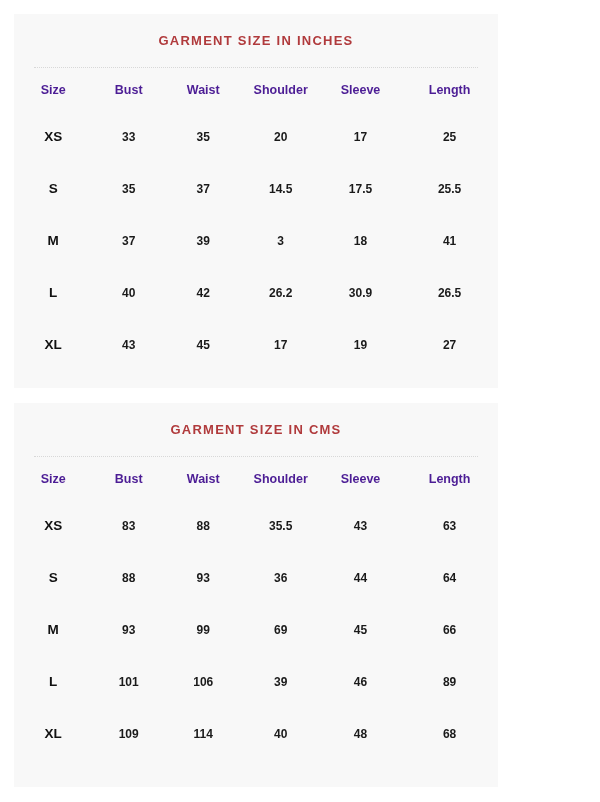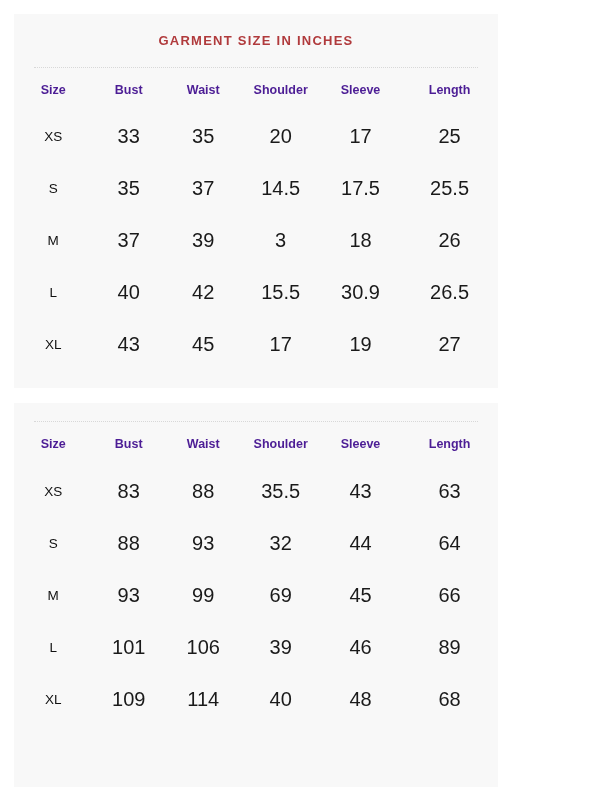--- a/index.html
+++ b/index.html
@@ -76,29 +76,29 @@
 
   table.size-table thead th {
     font-size: 12.5px;
     font-weight: 700;
     height: 42px;
     vertical-align: middle;
     color: #4c1d95;
   }
 
   table.size-table tbody td {
-    font-size: 20px;
-    font-weight: 400;
+    font-size: 12px;
+    font-weight: 700;
     height: 52px;
     vertical-align: middle;
     color: #1a1a1a;
   }
 
   table.size-table tbody td.size-cell {
-    font-weight: 400;
+    font-weight: 700;
     font-size: 13.5px;
     color: #111111;
   }
 
   
   col.c-size     { width: 16.2%; }
   col.c-bust     { width: 15.0%; }
   col.c-waist    { width: 15.8%; }
   col.c-shoulder { width: 16.2%; }
   col.c-sleeve   { width: 16.8%; }
@@ -147,43 +147,44 @@
           <td>14.5</td>
           <td>17.5</td>
           <td>25.5</td>
         </tr>
         <tr>
           <td class="size-cell">M</td>
           <td>37</td>
           <td>39</td>
           <td>3</td>
           <td>18</td>
-          <td>26</td>
+          <td>41</td>
         </tr>
         <tr>
           <td class="size-cell">L</td>
           <td>40</td>
           <td>42</td>
-          <td>15.5</td>
+          <td>26.2</td>
           <td>30.9</td>
           <td>26.5</td>
         </tr>
         <tr>
           <td class="size-cell">XL</td>
           <td>43</td>
           <td>45</td>
           <td>17</td>
           <td>19</td>
           <td>27</td>
         </tr>
       </tbody>
     </table>
   </section>
 
   <section class="size-card card-cms">
+    <h2 class="card-title">GARMENT SIZE IN CMS</h2>
     <div class="divider"></div>
     <table class="size-table">
       <colgroup>
         <col class="c-size">
           <col class="c-bust">
           <col class="c-waist">
         <col class="c-shoulder">
           <col class="c-sleeve">
           <col class="c-length">
       </colgroup>
@@ -203,21 +204,21 @@
           <td>83</td>
           <td>88</td>
           <td>35.5</td>
           <td>43</td>
           <td>63</td>
         </tr>
         <tr>
           <td class="size-cell">S</td>
           <td>88</td>
           <td>93</td>
-          <td>32</td>
+          <td>36</td>
           <td>44</td>
           <td>64</td>
         </tr>
         <tr>
           <td class="size-cell">M</td>
           <td>93</td>
           <td>99</td>
           <td>69</td>
           <td>45</td>
           <td>66</td>

